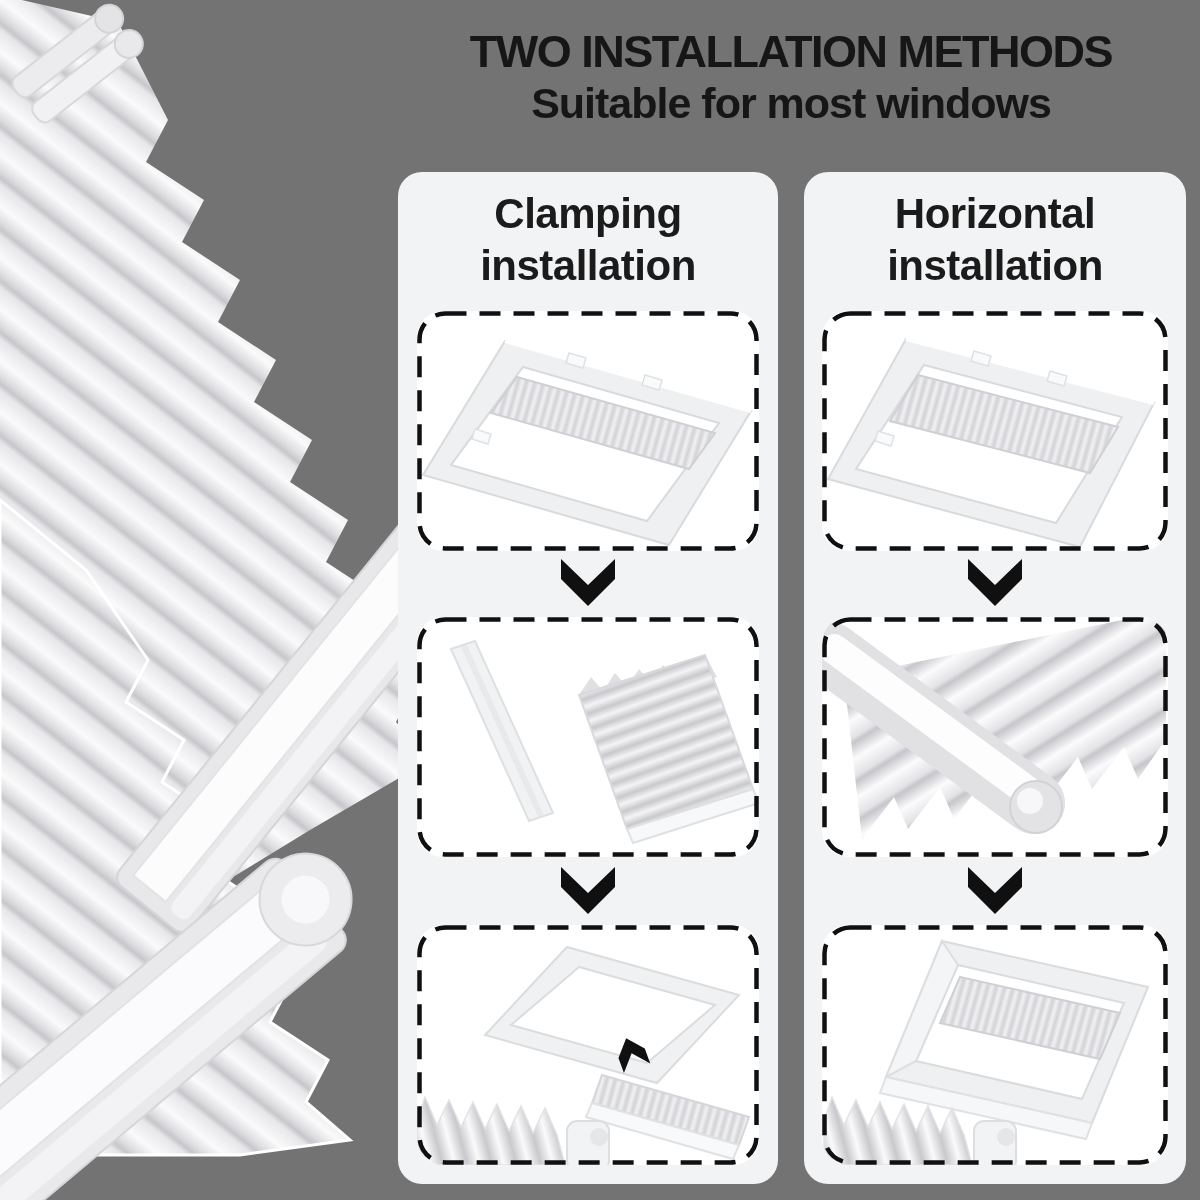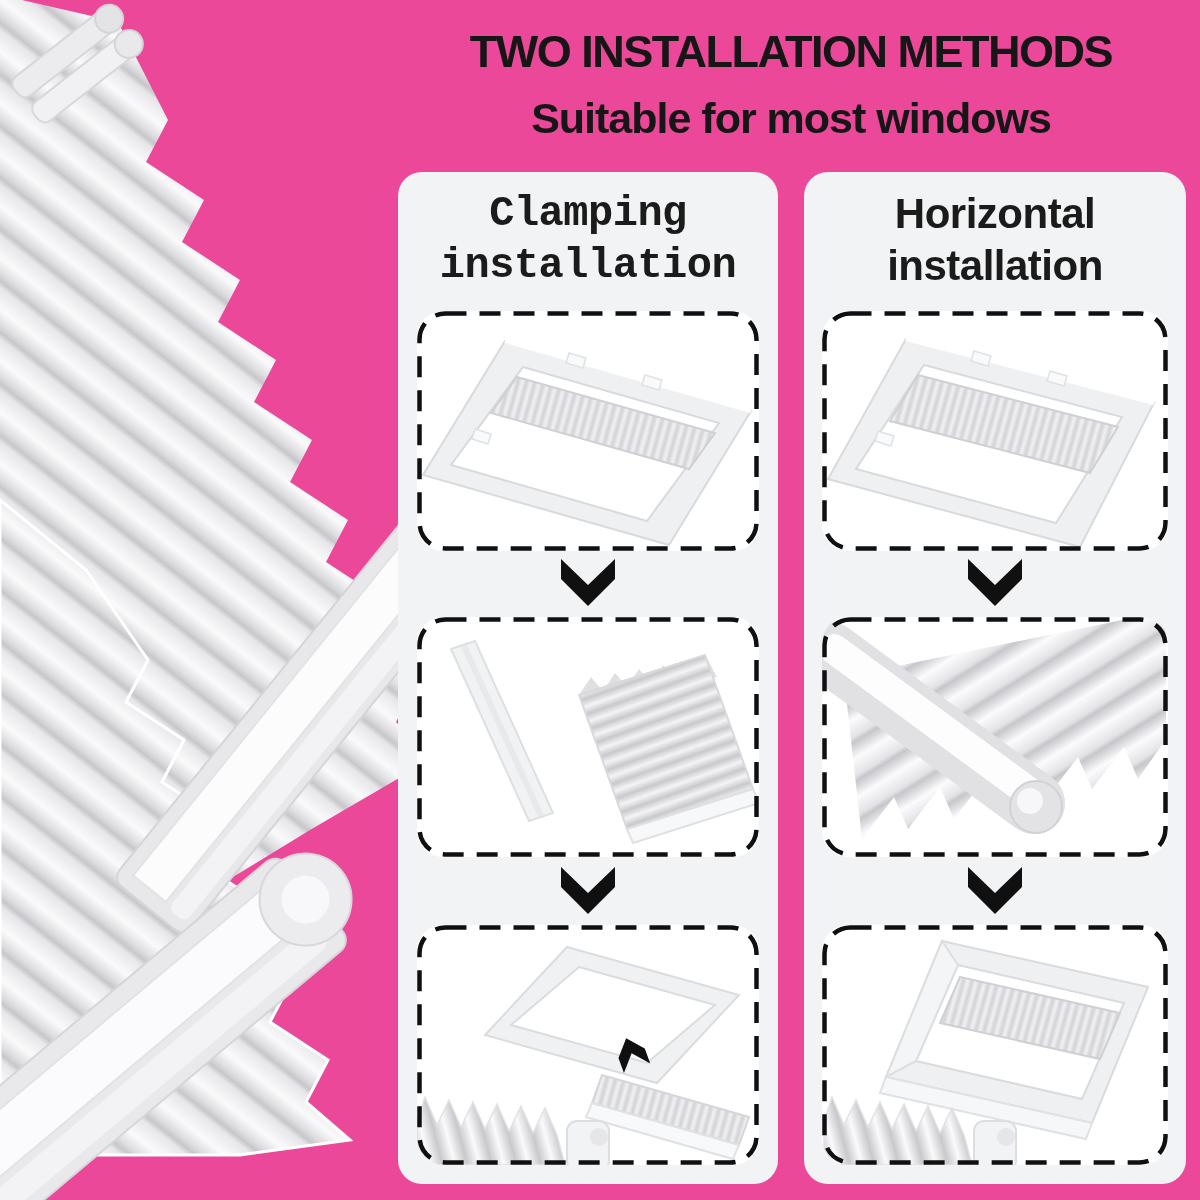--- a/index.html
+++ b/index.html
@@ -1,29 +1,29 @@
 <!DOCTYPE html>
 <html><head>
 <meta charset="utf-8">
 <style>
   html,body{margin:0;padding:0;background:#ffffff;width:1200px;height:1200px;overflow:hidden;
     font-family:"Liberation Sans", sans-serif;}
-  .page{position:relative;width:1200px;height:1200px;background:#ec4899;}
+  .page{position:relative;width:1200px;height:1200px;background:#737373;}
 
   
   .hero{position:absolute;left:0;top:0;width:480px;height:1200px;}
 
   
   .titles{position:absolute;left:398px;top:26px;width:786px;text-align:center;color:#161616;}
   .titles .t1{font-size:45px;font-weight:bold;letter-spacing:-1.5px;line-height:1.15;}
-  .titles .t2{font-size:43px;font-weight:bold;letter-spacing:-1px;line-height:1.15;margin-top:16px;}
+  .titles .t2{font-size:43px;font-weight:bold;letter-spacing:-1px;line-height:1.15;margin-top:1px;}
 
   
   .panel{position:absolute;top:172px;height:1012px;background:#f2f3f4;border-radius:24px;}
-  .panel.left{left:398px;width:380px;font-family:Liberation Mono, monospace;}
+  .panel.left{left:398px;width:380px;}
   .panel.right{left:804px;width:382px;}
   .panel h2{margin:16px auto 0;width:300px;text-align:center;color:#1b1b1b;
     font-size:42px;font-weight:bold;line-height:1.24;letter-spacing:-0.5px;}
 
   .step-box{position:absolute;background:#ffffff;border-radius:26px;overflow:hidden;}
   .panel.left  .step-box{left:19px;width:342px;height:240px;}
   .panel.right .step-box{left:18px;width:346px;height:240px;}
   .step-box .photo{position:absolute;left:0;top:0;width:100%;height:100%;}
   .step-box .dash{position:absolute;left:0;top:0;width:100%;height:100%;pointer-events:none;}
   .s1{top:139px;} .s2{top:445px;} .s3{top:753px;}

